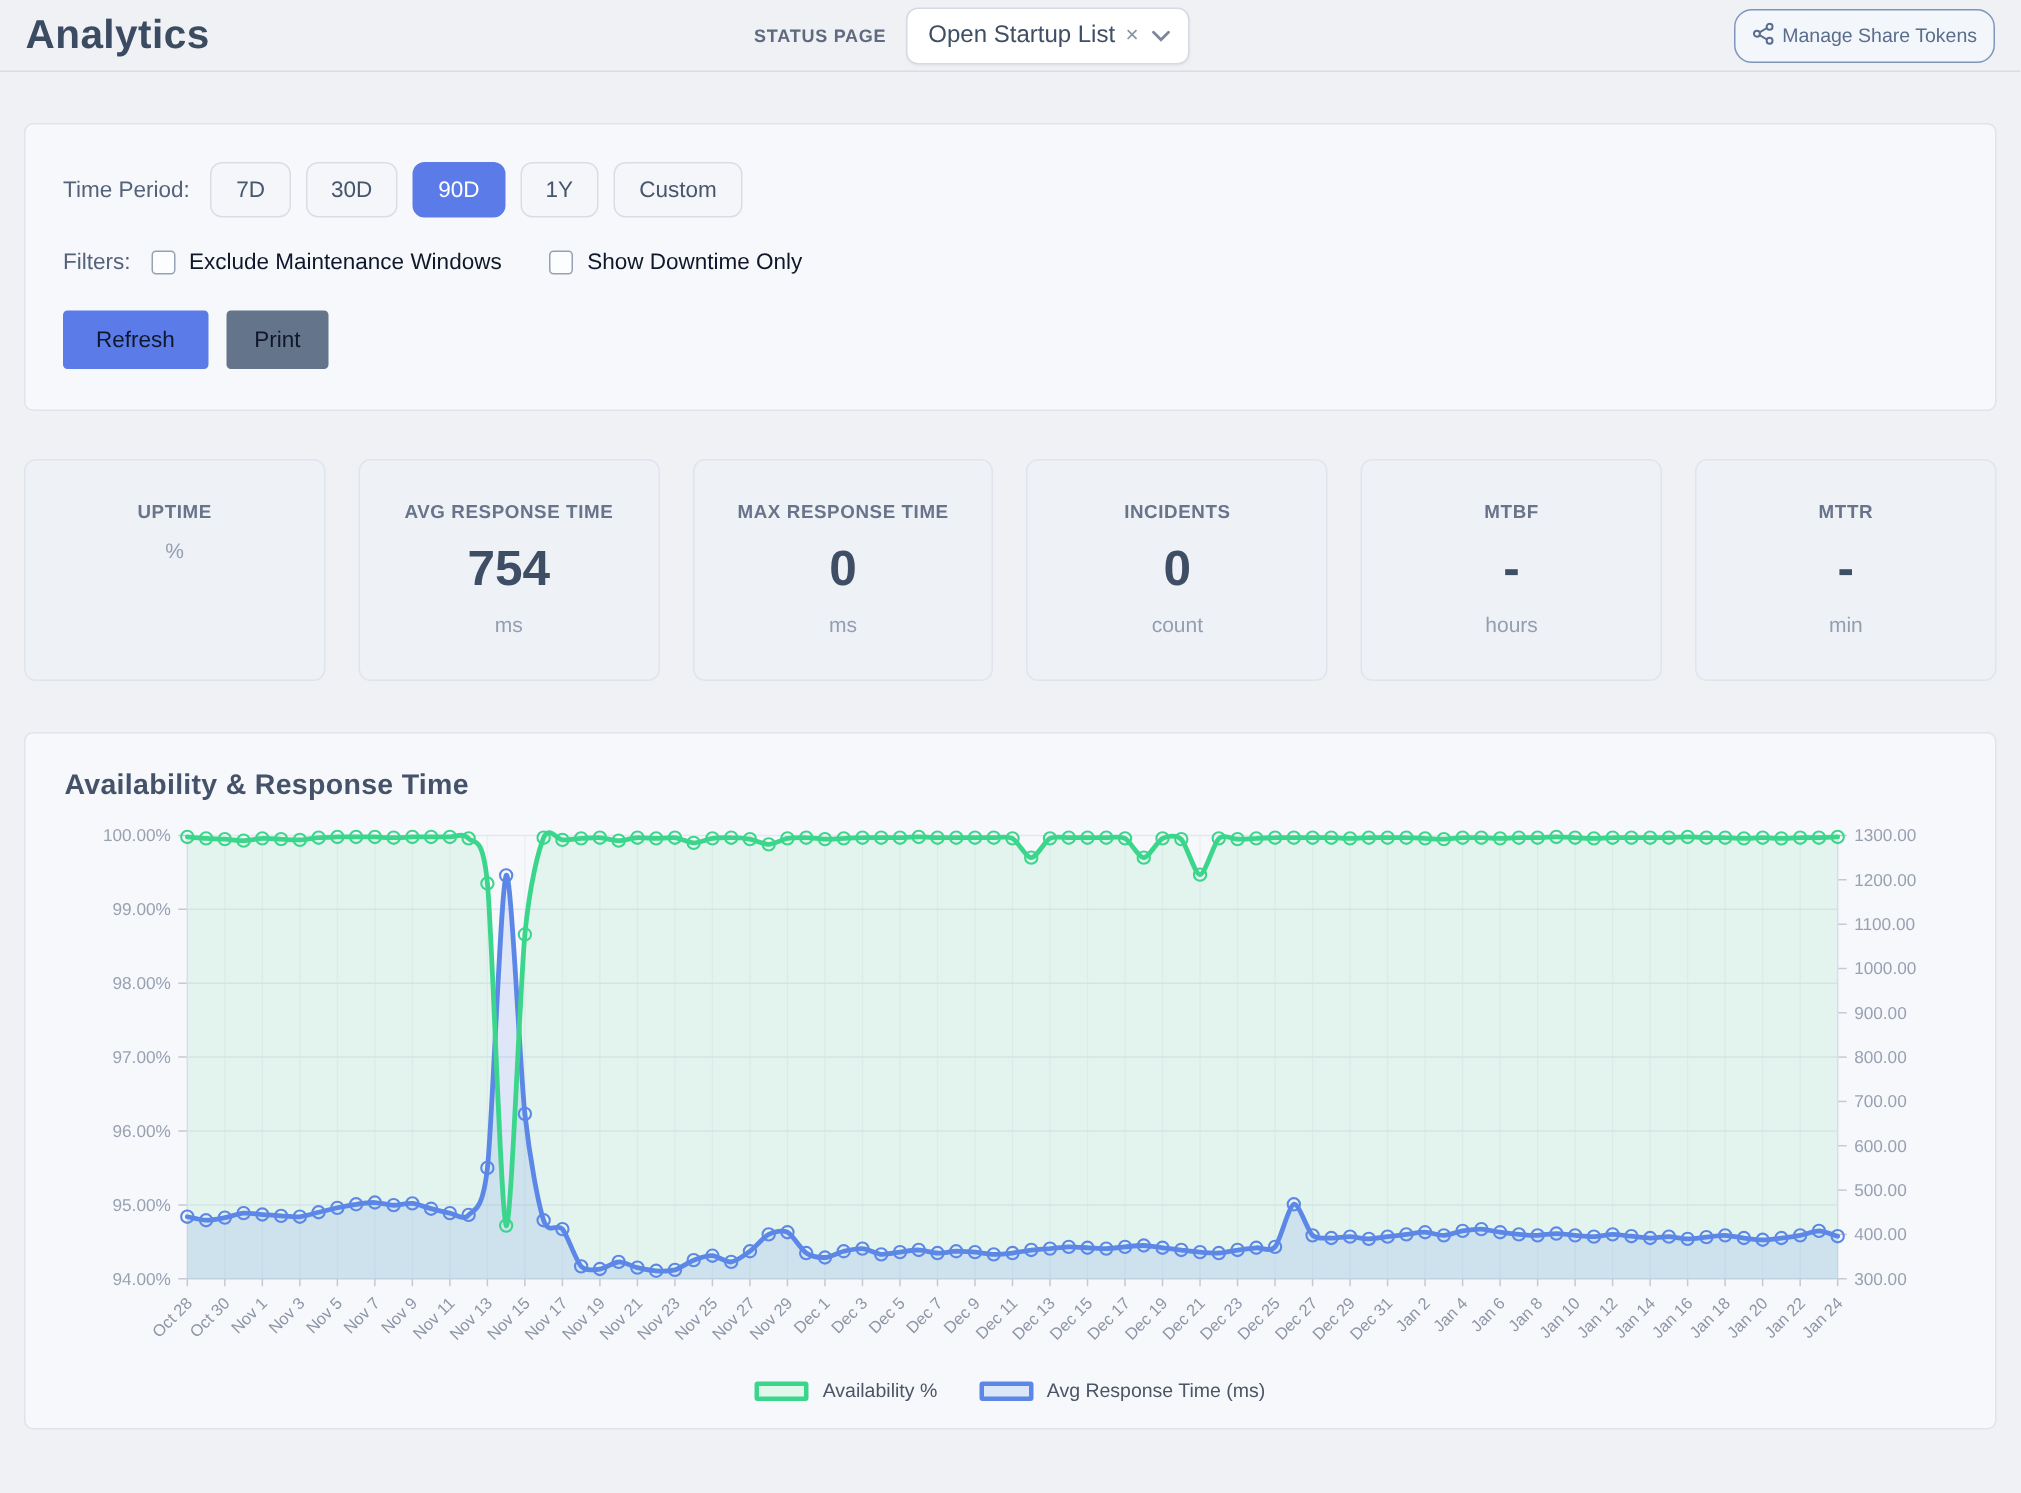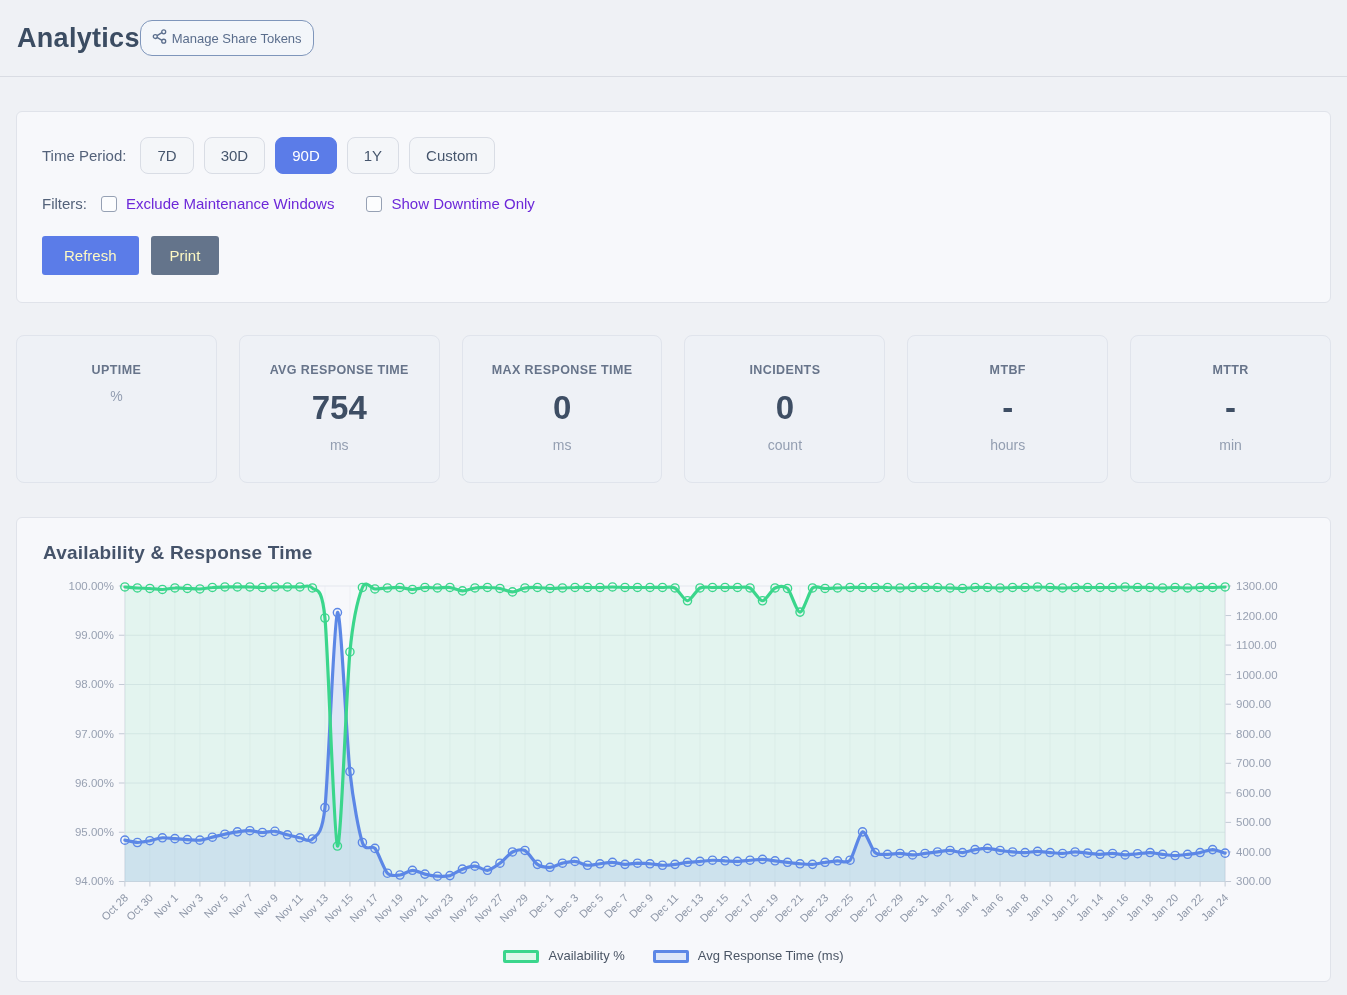--- a/index.html
+++ b/index.html
@@ -6,21 +6,21 @@
   html,body { margin:0; padding:0; }
   body {
     width:1347px; height:995px;
     background:#eff1f5;
     font-family:"Liberation Sans", sans-serif;
     color:#3e4e64;
     overflow:hidden;
   }
   
   .header {
-    height:77px; padding:0 17px; display:flex; align-items:center;
+    height:48px; padding:0 17px; display:flex; align-items:center;
     border-bottom:1px solid #d9dce3;
   }
   .app-title { font-size:27px; font-weight:700; color:#3b4c62; letter-spacing:.3px; margin:0; flex:0 0 auto; }
   .header-center { flex:1; display:flex; justify-content:center; align-items:center; gap:13px; }
   .status-label { font-size:12px; font-weight:600; color:#5f6a80; letter-spacing:.5px; }
   .select-control {
     background:#fff; border:1px solid #d5dae2; border-radius:8px;
     padding:9px 12px 9px 14px; display:flex; align-items:center; gap:7px;
     font-size:16px; color:#3e4e64; box-shadow:0 1px 2px rgba(16,24,40,.05); cursor:pointer;
   }
@@ -46,23 +46,23 @@
     background:#f4f6f9; border:1px solid #d9dde5; border-radius:8px;
     padding:9px 16px; min-width:46px; cursor:pointer;
   }
   .tp-btn.active { background:#5b7ce8; border-color:#5b7ce8; color:#fff; }
   .filters-row { margin-top:21px; gap:0; }
   .chk-item { display:flex; align-items:center; gap:9px; margin-right:32px; cursor:pointer; }
   .chk-box {
     width:16px; height:16px; border:1.5px solid #96a1b4; border-radius:3px; background:#fcfdfe;
     display:inline-block; flex:0 0 auto;
   }
-  .chk-label { font-size:15px; color:#6d28d9; }
+  .chk-label { font-size:15px; color:#0f172a; }
   .actions-row { margin-top:24px; gap:12px; }
-  .btn { font-family:inherit; font-size:15px; border:none; border-radius:3px; padding:11px 22px; color:#fef9c3; cursor:pointer; }
+  .btn { font-family:inherit; font-size:15px; border:none; border-radius:3px; padding:11px 22px; color:#0f172a; cursor:pointer; }
   .btn-primary { background:#5b7ce8; }
   .btn-secondary { background:#64748b; padding:11px 19px; }
   
   .stats-row {
     margin:32px 16px 0; display:grid; grid-template-columns:repeat(6,1fr); gap:22px;
   }
   .stat-card {
     background:#eef1f6; border:1px solid #e0e4ec; border-radius:8px;
     text-align:center; padding:27px 8px 29px;
   }
@@ -77,20 +77,32 @@
   .legend { display:flex; justify-content:center; align-items:center; gap:28px; margin:2px 0 6px; }
   .legend-item { display:flex; align-items:flex-end; gap:9px; }
   .legend-swatch { width:36px; height:13px; border-style:solid; border-width:3px; border-radius:2px; display:inline-block; }
   .legend-label { font-size:13px; color:#4a5565; }
 </style>
 </head>
 <body>
 
 <div class="header">
   <h1 class="app-title">Analytics</h1>
+  <div class="header-center">
+    <span class="status-label">STATUS PAGE</span>
+    <div class="select-control">
+      <span>Open Startup List</span>
+      <span class="clear-x">×</span>
+      <span class="chev">
+        <svg width="12" height="8" viewBox="0 0 12 8">
+            <path d="M1 1.5 L6 6.5 L11 1.5" fill="none" stroke="#7c8698" stroke-width="1.8" stroke-linecap="round"></path>
+          </svg>
+      </span>
+    </div>
+  </div>
   <div class="header-right">
     <button class="manage-btn">
       <span>
         <svg width="15" height="15" viewBox="0 0 16 16" fill="none" stroke="#5a6d8c" stroke-width="1.4">
           <circle cx="12.5" cy="3" r="2.1"></circle>
             <circle cx="3.5" cy="8" r="2.1"></circle>
             <circle cx="12.5" cy="13" r="2.1"></circle>
           <path d="M5.4 7 L10.6 3.9 M5.4 9 L10.6 12.1"></path>
         </svg>
       </span>

